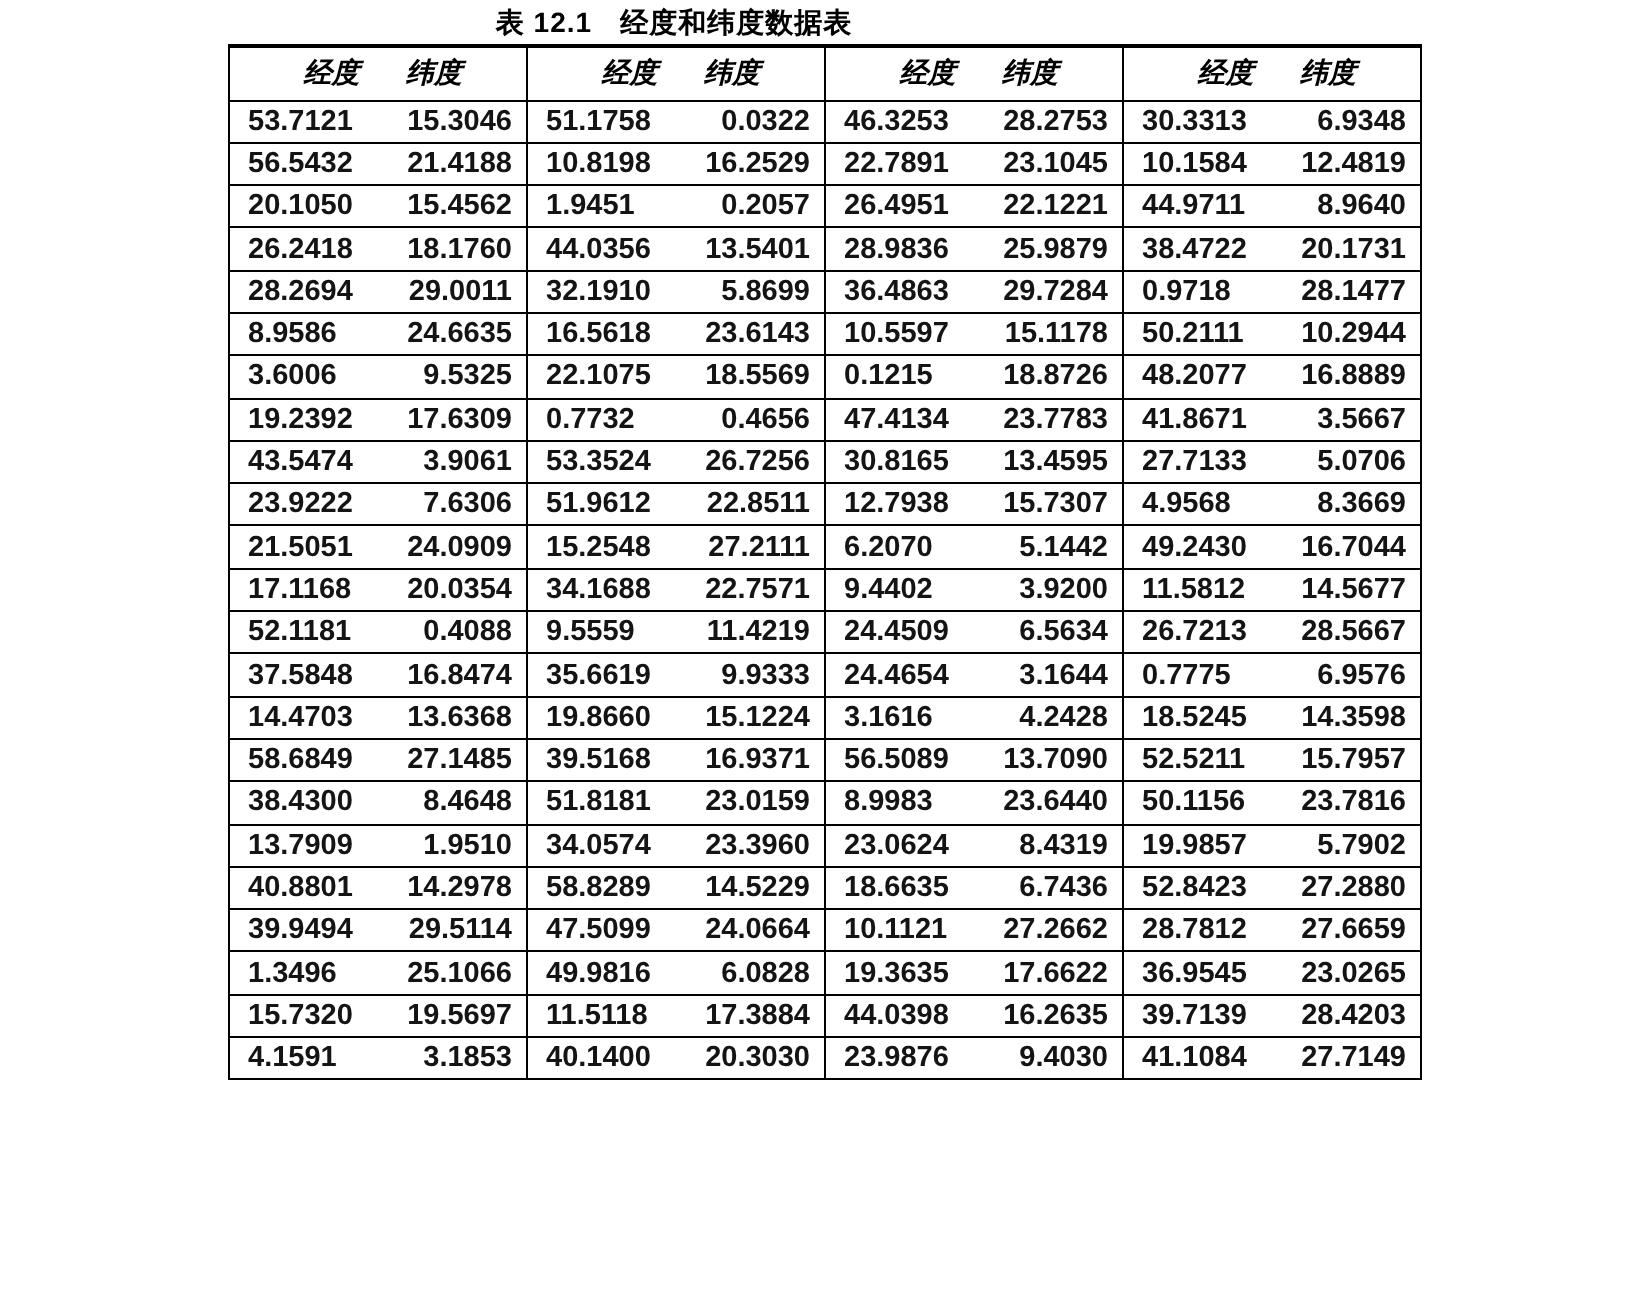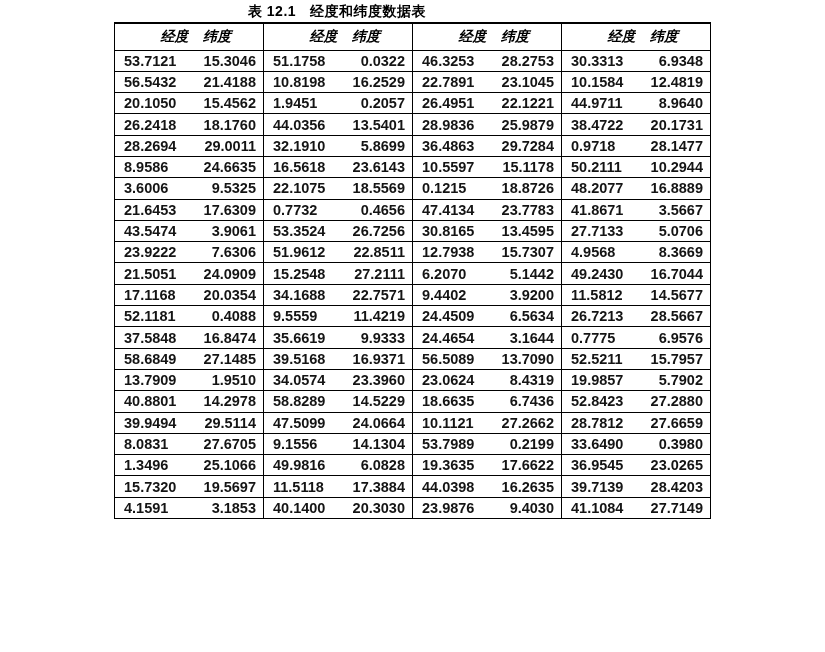--- a/index.html
+++ b/index.html
@@ -53,21 +53,21 @@
     overflow: hidden;
     vertical-align: middle;
   }
   .data-table .pair-start { border-left: 1.4px solid #000; }
   .data-table th {
     font-size: 14px;
     font-weight: 700;
     font-style: italic;
     color: #000;
   }
-  .data-table th.lon { text-align: right; padding-left: 28px; margin-top: 11px; }
+  .data-table th.lon { text-align: center; padding-left: 28px; margin-top: 11px; }
   .data-table th.lat { text-align: right; padding-right: 32px; }
   .data-table td.lon { text-align: left; padding-left: 9px; }
   .data-table td.lat { text-align: right; padding-right: 7px; }
 </style>
 </head>
 <body>
 
 <div class="page-title">
   <span class="title-prefix">表 12.1</span><span>经度和纬度数据表</span>
 </div>
@@ -160,21 +160,21 @@
         <td class="lon">3.6006</td>
         <td class="lat">9.5325</td>
         <td class="lon pair-start">22.1075</td>
         <td class="lat">18.5569</td>
         <td class="lon pair-start">0.1215</td>
         <td class="lat">18.8726</td>
         <td class="lon pair-start">48.2077</td>
         <td class="lat">16.8889</td>
       </tr>
       <tr>
-        <td class="lon">21.6453</td>
+        <td class="lon">19.2392</td>
         <td class="lat">17.6309</td>
         <td class="lon pair-start">0.7732</td>
         <td class="lat">0.4656</td>
         <td class="lon pair-start">47.4134</td>
         <td class="lat">23.7783</td>
         <td class="lon pair-start">41.8671</td>
         <td class="lat">3.5667</td>
       </tr>
       <tr>
         <td class="lon">43.5474</td>
@@ -230,30 +230,50 @@
         <td class="lon">37.5848</td>
         <td class="lat">16.8474</td>
         <td class="lon pair-start">35.6619</td>
         <td class="lat">9.9333</td>
         <td class="lon pair-start">24.4654</td>
         <td class="lat">3.1644</td>
         <td class="lon pair-start">0.7775</td>
         <td class="lat">6.9576</td>
       </tr>
       <tr>
+        <td class="lon">14.4703</td>
+        <td class="lat">13.6368</td>
+        <td class="lon pair-start">19.8660</td>
+        <td class="lat">15.1224</td>
+        <td class="lon pair-start">3.1616</td>
+        <td class="lat">4.2428</td>
+        <td class="lon pair-start">18.5245</td>
+        <td class="lat">14.3598</td>
+      </tr>
+      <tr>
         <td class="lon">58.6849</td>
         <td class="lat">27.1485</td>
         <td class="lon pair-start">39.5168</td>
         <td class="lat">16.9371</td>
         <td class="lon pair-start">56.5089</td>
         <td class="lat">13.7090</td>
         <td class="lon pair-start">52.5211</td>
         <td class="lat">15.7957</td>
       </tr>
       <tr>
+        <td class="lon">38.4300</td>
+        <td class="lat">8.4648</td>
+        <td class="lon pair-start">51.8181</td>
+        <td class="lat">23.0159</td>
+        <td class="lon pair-start">8.9983</td>
+        <td class="lat">23.6440</td>
+        <td class="lon pair-start">50.1156</td>
+        <td class="lat">23.7816</td>
+      </tr>
+      <tr>
         <td class="lon">13.7909</td>
         <td class="lat">1.9510</td>
         <td class="lon pair-start">34.0574</td>
         <td class="lat">23.3960</td>
         <td class="lon pair-start">23.0624</td>
         <td class="lat">8.4319</td>
         <td class="lon pair-start">19.9857</td>
         <td class="lat">5.7902</td>
       </tr>
       <tr>
@@ -270,30 +290,20 @@
         <td class="lon">39.9494</td>
         <td class="lat">29.5114</td>
         <td class="lon pair-start">47.5099</td>
         <td class="lat">24.0664</td>
         <td class="lon pair-start">10.1121</td>
         <td class="lat">27.2662</td>
         <td class="lon pair-start">28.7812</td>
         <td class="lat">27.6659</td>
       </tr>
       <tr>
-        <td class="lon">8.0831</td>
-        <td class="lat">27.6705</td>
-        <td class="lon pair-start">9.1556</td>
-        <td class="lat">14.1304</td>
-        <td class="lon pair-start">53.7989</td>
-        <td class="lat">0.2199</td>
-        <td class="lon pair-start">33.6490</td>
-        <td class="lat">0.3980</td>
-      </tr>
-      <tr>
         <td class="lon">1.3496</td>
         <td class="lat">25.1066</td>
         <td class="lon pair-start">49.9816</td>
         <td class="lat">6.0828</td>
         <td class="lon pair-start">19.3635</td>
         <td class="lat">17.6622</td>
         <td class="lon pair-start">36.9545</td>
         <td class="lat">23.0265</td>
       </tr>
       <tr>

